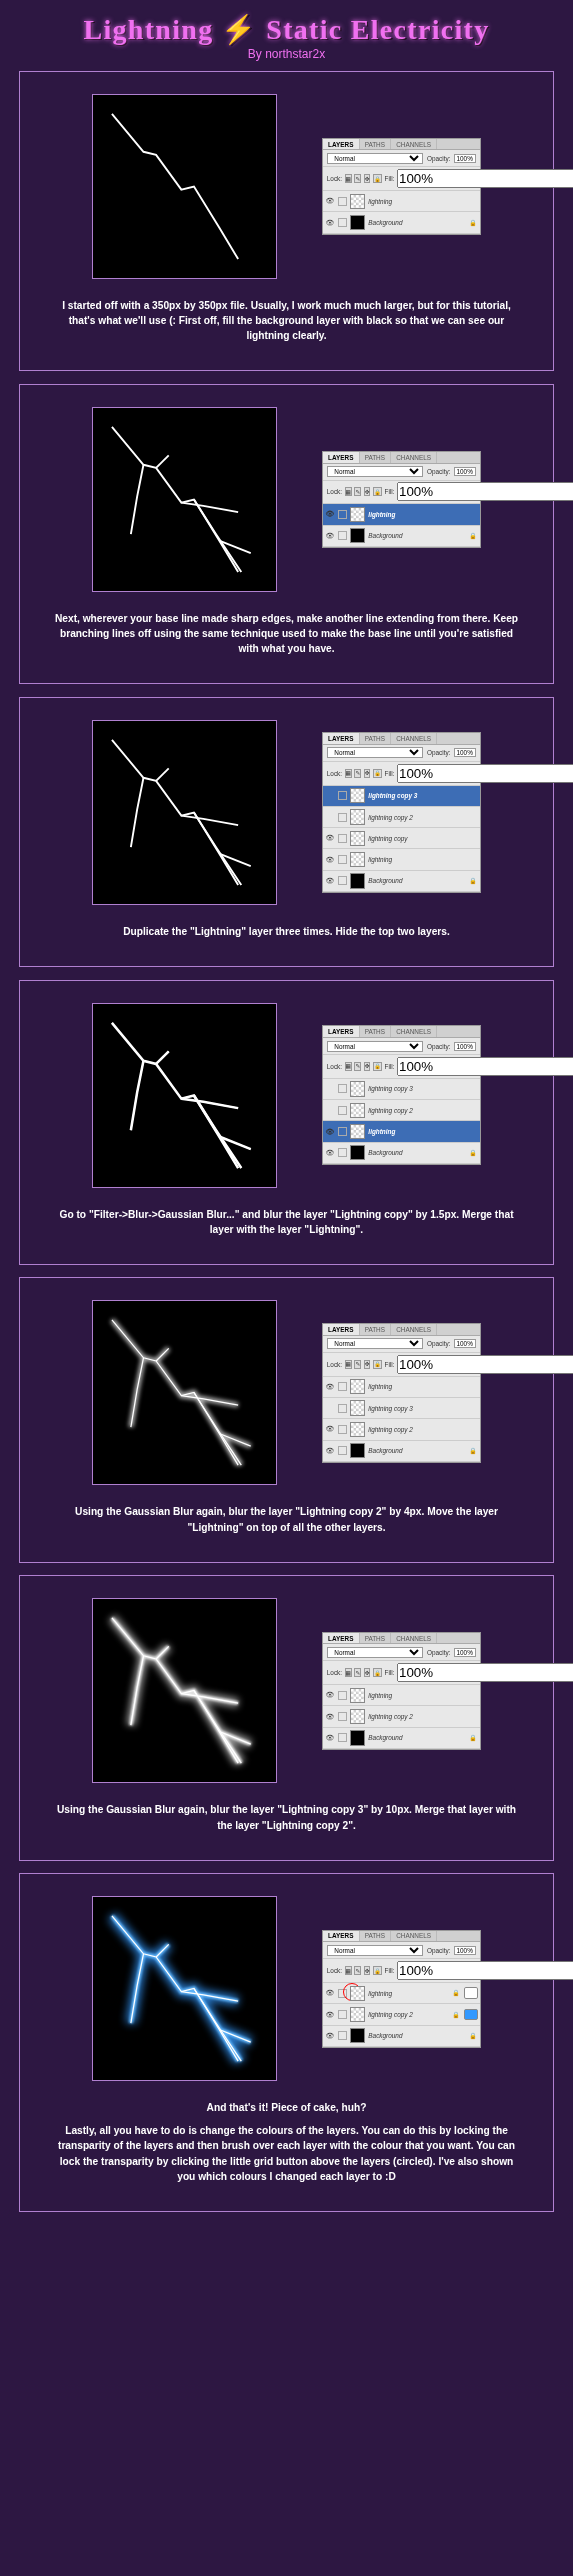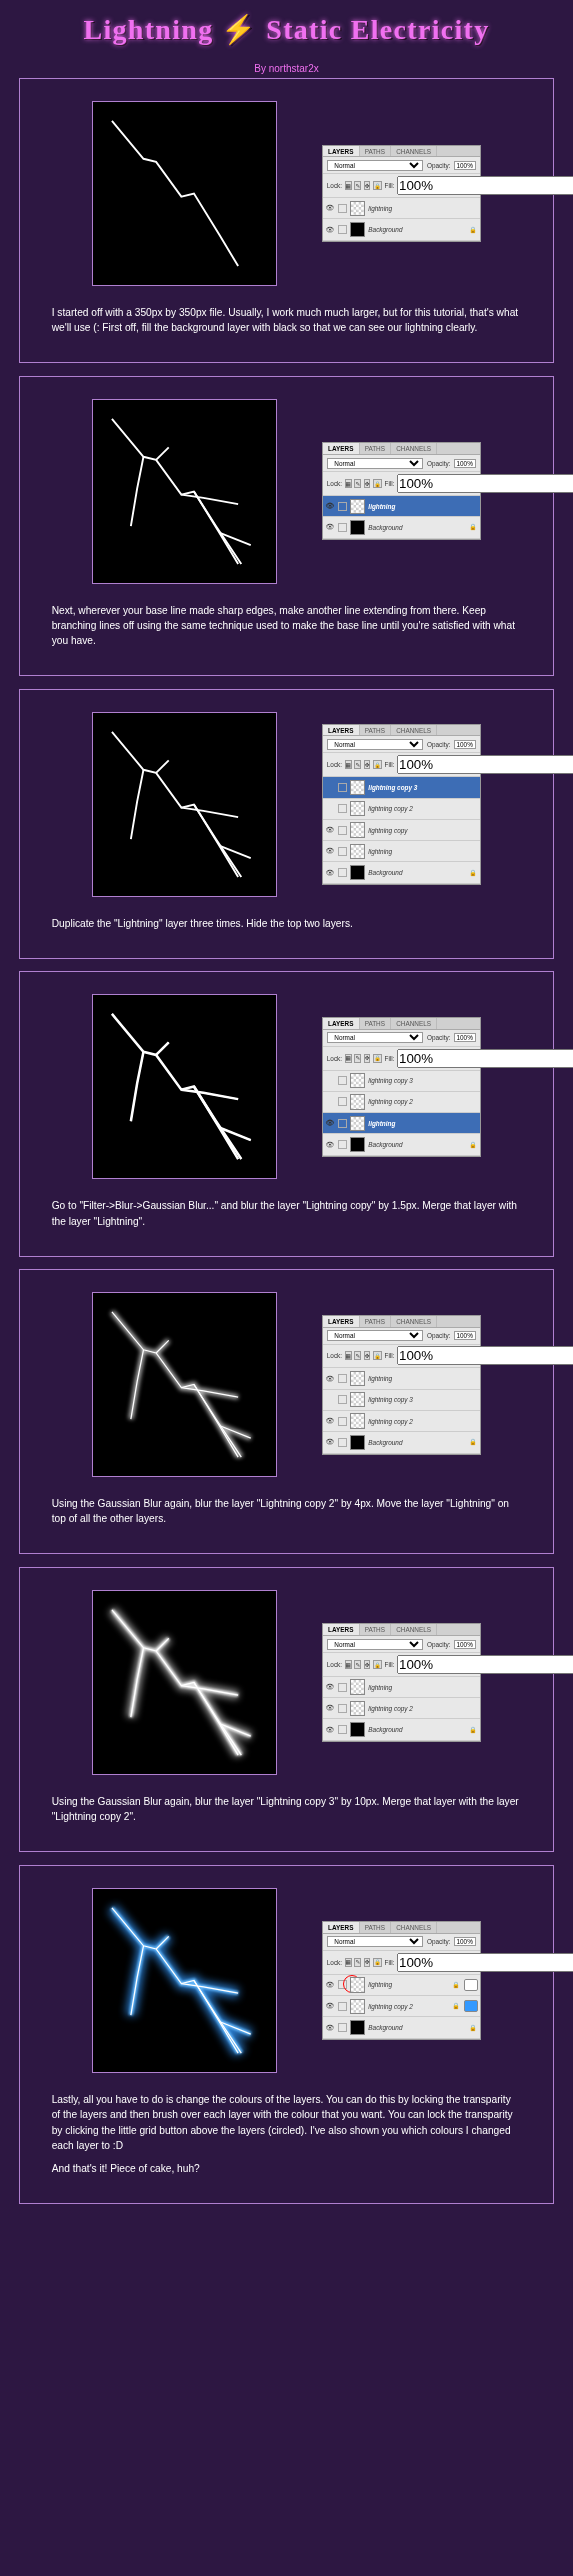--- a/index.html
+++ b/index.html
@@ -12,28 +12,28 @@
   padding: 12.7px 19px 38px;
 }
 .title {
   text-align: center;
   font-size: 28px;
   font-weight: bold;
   color: #f070f0;
   text-shadow: 0 0 5.1px #f070f0, 1.3px 1.3px 0 #000;
   font-family: 'Comic Sans MS', cursive;
   letter-spacing: 1.3px;
-  margin-bottom: 17px;
+  margin-bottom: 1px;
 }
 .title .bolt { color: #fff; }
 .byline {
   text-align: center;
   color: #f070f0;
-  font-size: 10px;
-  margin-bottom: 4px;
+  font-size: 12px;
+  margin-bottom: 10px;
 }
 .step {
   border: 1.3px solid #b080d0;
   margin-bottom: 12.7px;
   padding: 22px 19px 19px;
 }
 .preview-row {
   display: flex;
   align-items: center;
   justify-content: center;
@@ -158,23 +158,25 @@
   margin-left: auto;
 }
 .circle-marker {
   position: absolute;
   width: 18px; height: 18px;
   border: 1.3px solid #ff0000;
   border-radius: 50%;
   pointer-events: none;
 }
 .instruction {
+  text-align: center;
   font-size: 10.2px;
   line-height: 1.5;
   padding: 0 12.7px;
+  font-weight: bold;
 }
 .instruction p { margin-bottom: 7.6px; }
 .layers-area { position: relative; }
 </style>
 </head>
 <body>
 
 <div class="title">
   <span>Lightning</span>
   <span class="bolt">⚡</span>
@@ -672,18 +674,18 @@
           <div class="layer-row">
       <div class="eye">👁</div>
       <div class="link-box"></div>
       <div class="thumb black"></div>
       <div class="layer-name">Background</div>
       <span class="lock-icon">🔒</span>
     </div>
   </div>
       </div>
       <div class="instruction">
+        <p>And that's it! Piece of cake, huh?</p>
         <p>Lastly, all you have to do is change the colours of the layers. You can do this by locking the transparity of the layers and then brush over each layer with the colour that you want. You can lock the transparity by clicking the little grid button above the layers (circled). I've also shown you which colours I changed each layer to :D</p>
-        <p>And that's it! Piece of cake, huh?</p>
       </div>
     </div>
   </div>
 
 
 </body></html>

